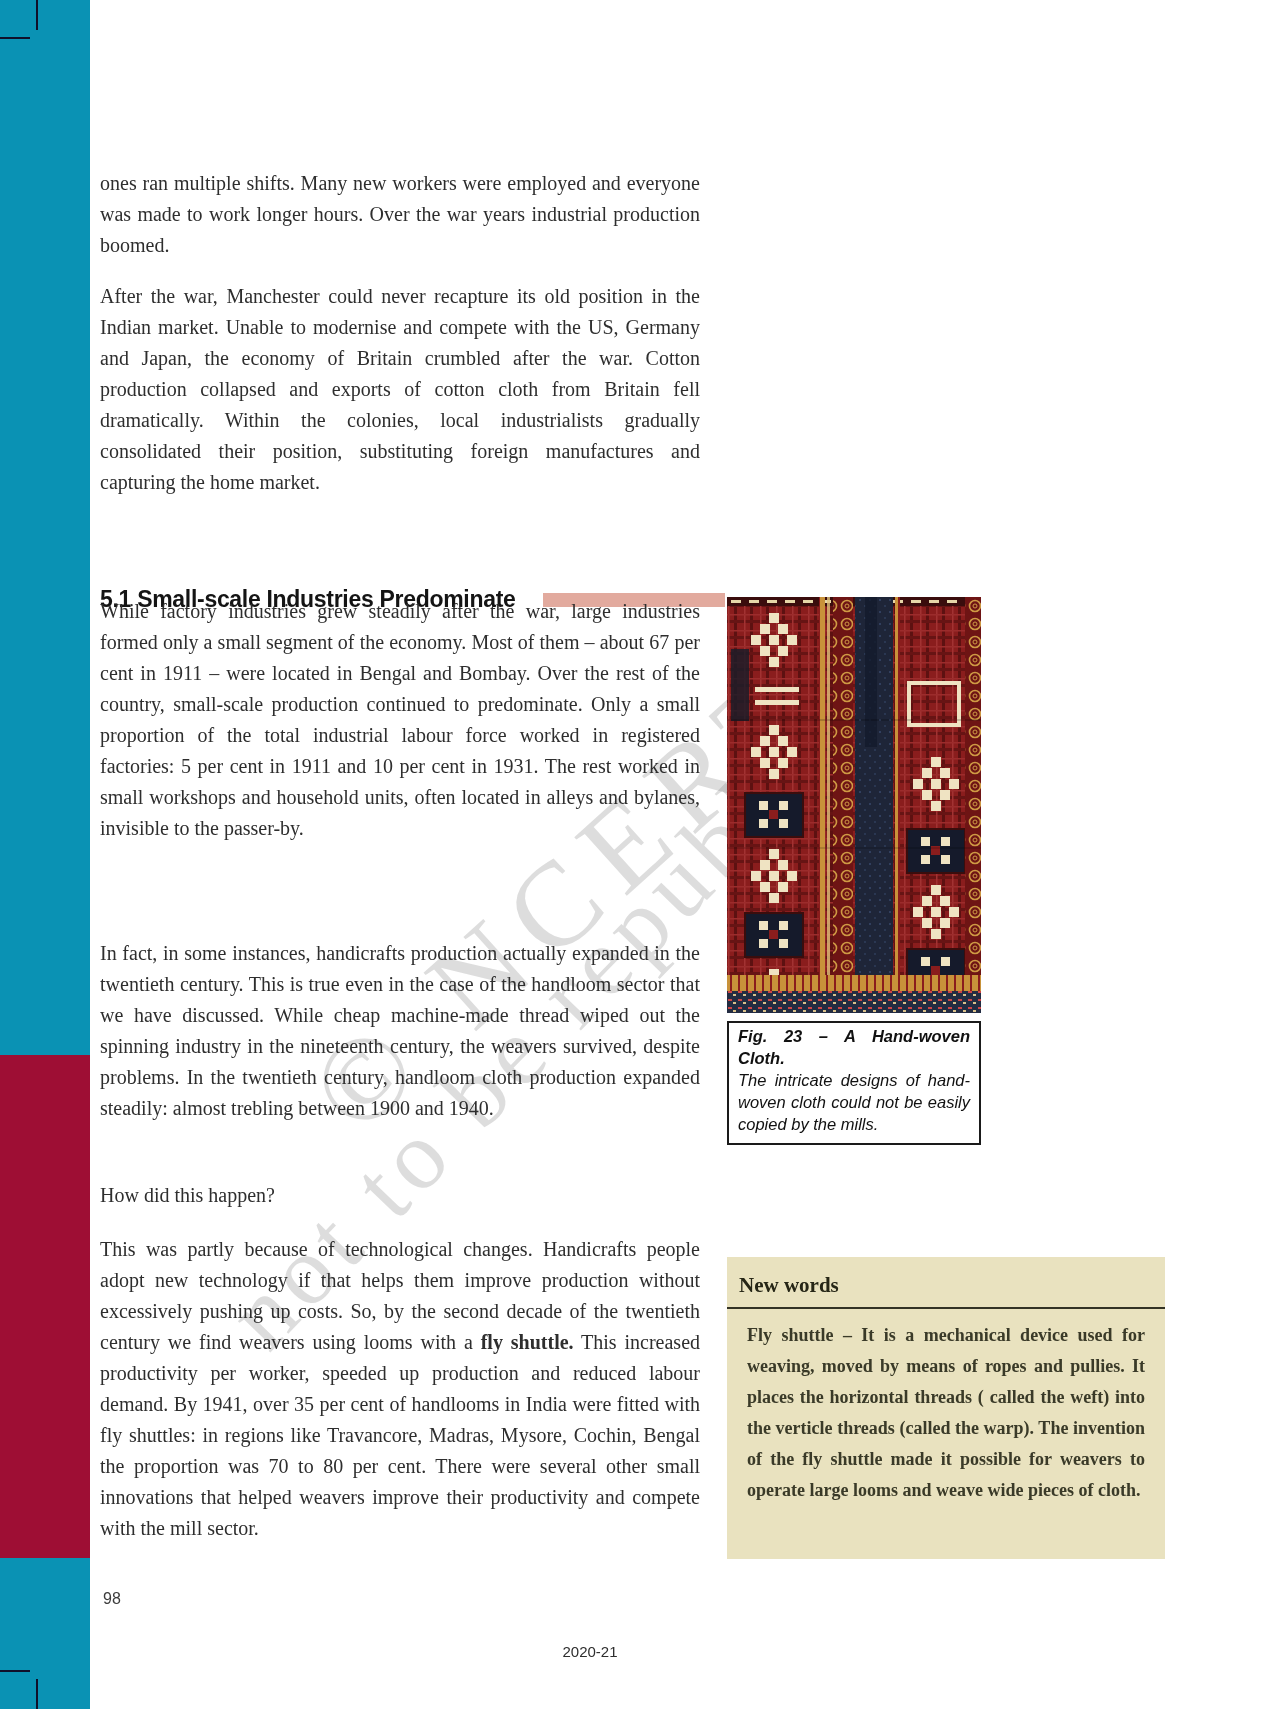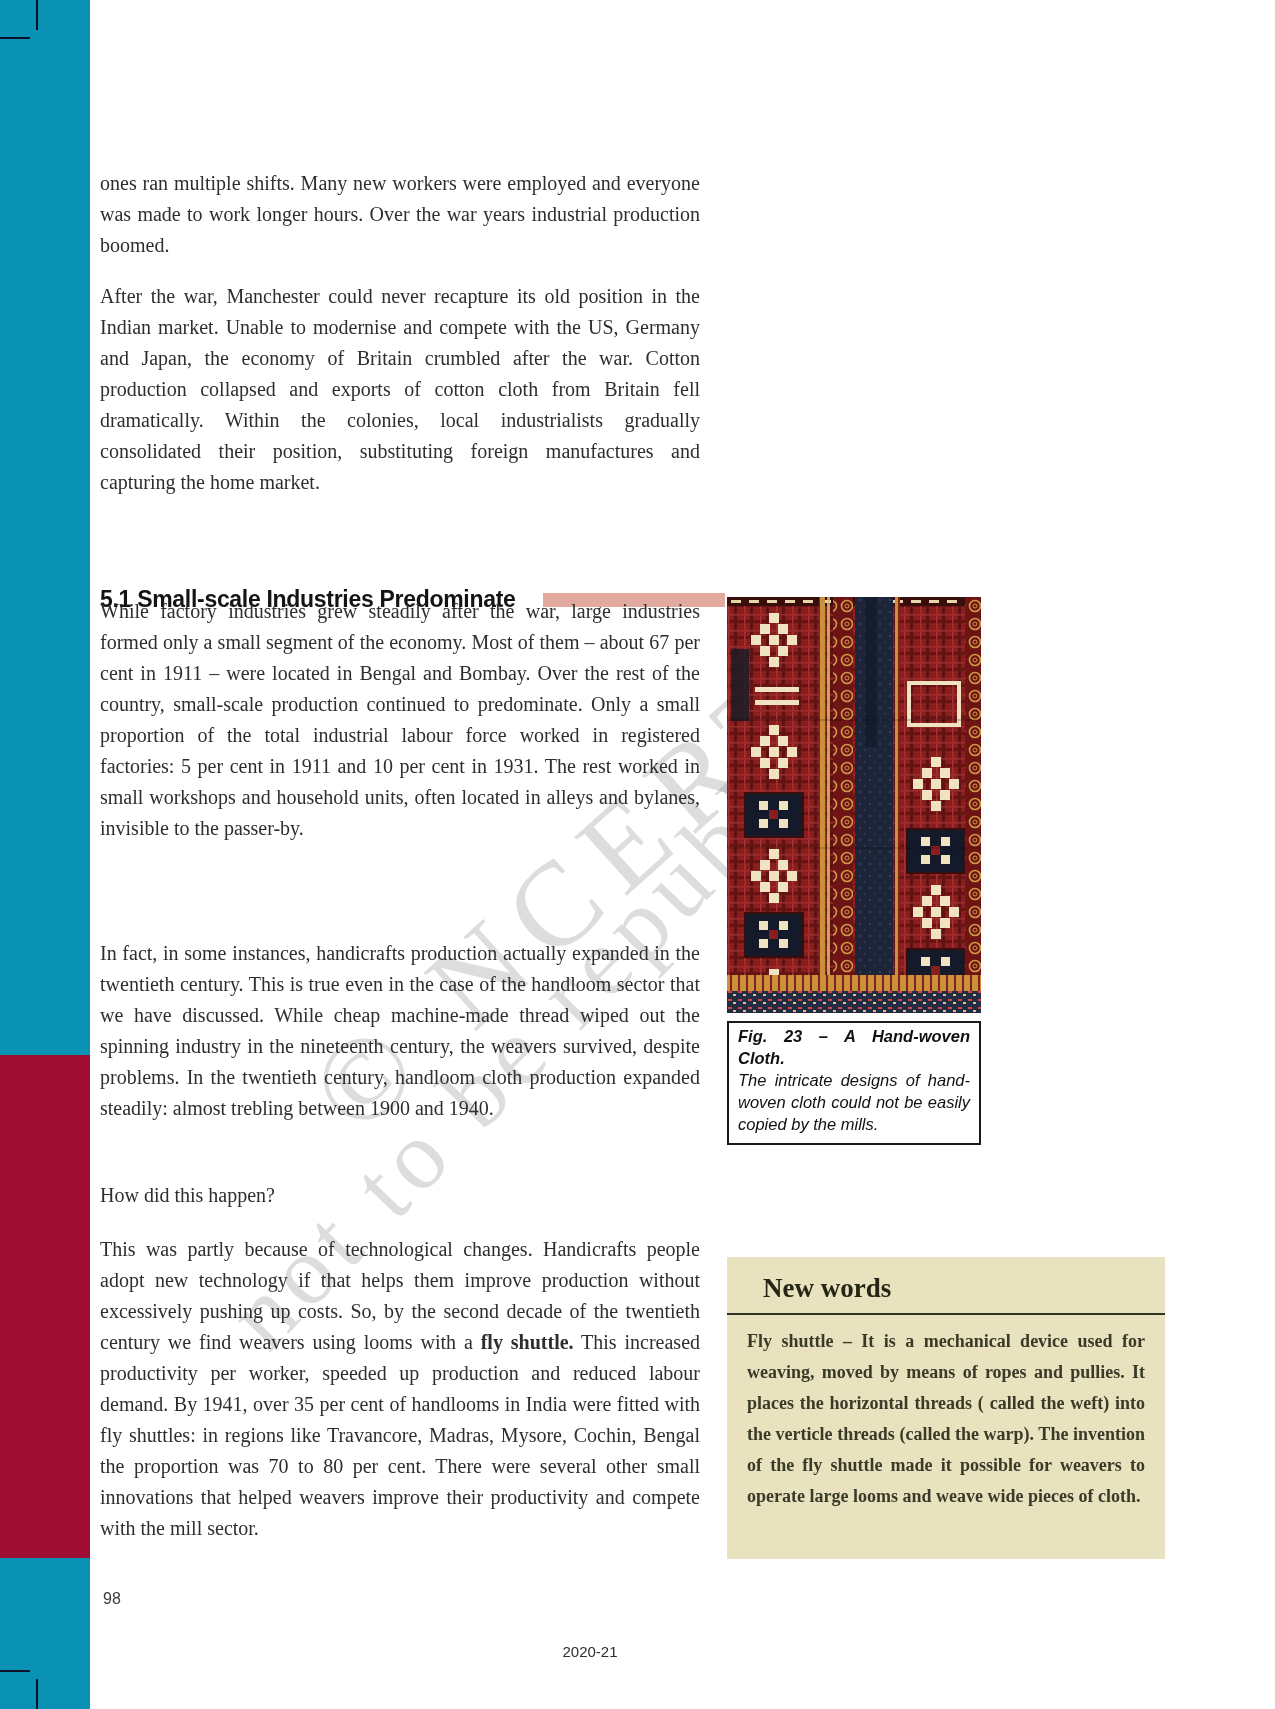--- a/index.html
+++ b/index.html
@@ -44,22 +44,22 @@
     font-family:"Liberation Sans",sans-serif;font-style:italic;
     font-size:16.5px;line-height:22px;text-align:justify;color:#111;
   }
   .caption .cap-title{font-weight:bold;}
   
   .newwords{
     position:absolute;left:727px;top:1257px;width:438px;height:302px;z-index:2;
     box-sizing:border-box;background:#e9e2bf;color:#3a3a28;
   }
   .nw-head{
-    font-family:"Liberation Serif",serif;font-weight:bold;font-size:27px;
-    padding:16px 20px 9px 20px;color:#262616;margin-left:16px;
+    font-family:"Liberation Serif",serif;font-weight:bold;font-size:21px;
+    padding:16px 20px 9px 12px;color:#262616;
   }
   .nw-rule{height:0;border-top:2px solid #333325;margin:0;}
   .nw-text{
     padding:11px 20px 0 20px;font-size:18px;line-height:31px;text-align:justify;font-weight:bold;
   }
   
   .pagenum{position:absolute;left:103px;top:1590px;z-index:2;
     font-family:"Liberation Sans",sans-serif;font-size:16px;color:#3c3c3c;}
   .edition{position:absolute;left:90px;top:1643px;width:1000px;text-align:center;z-index:2;
     font-family:"Liberation Sans",sans-serif;font-size:15px;color:#2e2e2e;}

